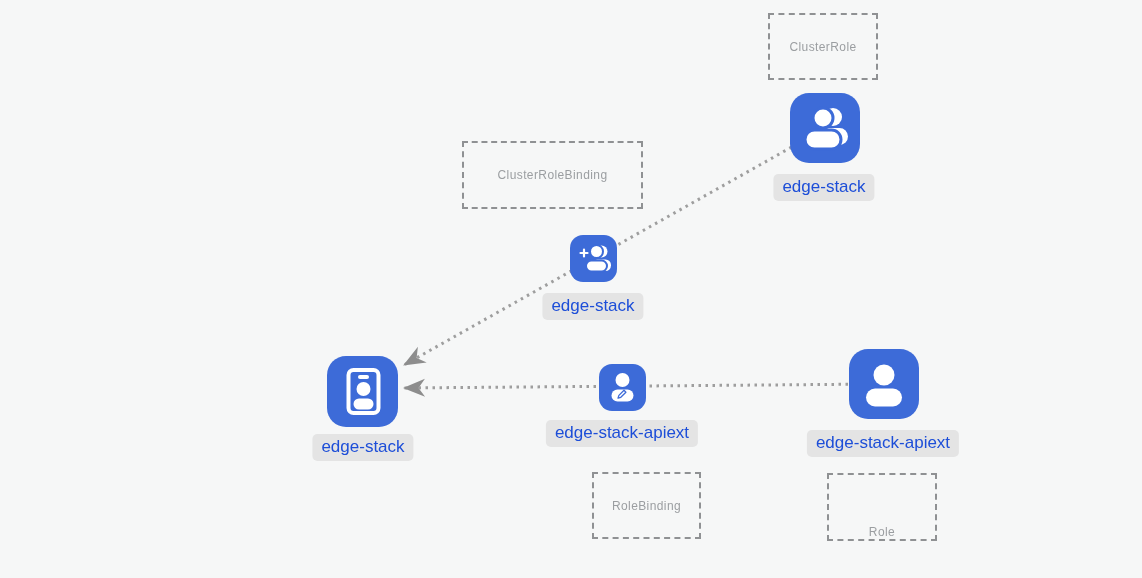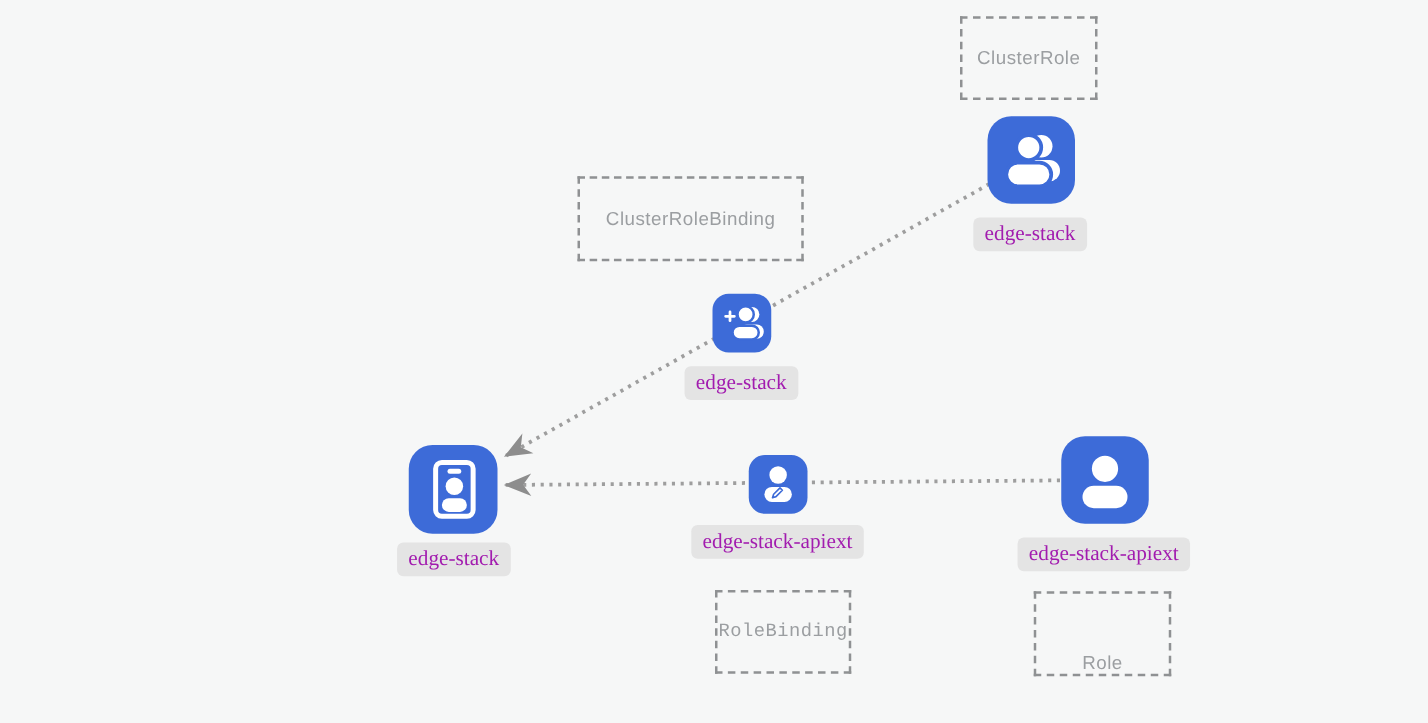--- a/index.html
+++ b/index.html
@@ -19,47 +19,46 @@
     z-index: 1;
   }
   .dashed-box {
     position: absolute;
     box-sizing: border-box;
     border: 2px dashed #8f9193;
     color: #9b9ea1;
     display: flex;
     align-items: center;
     justify-content: center;
-    font-size: 15px;
+    font-size: 12px;
     letter-spacing: 0.4px;
     z-index: 1;
     background: transparent;
   }
   .node-icon {
     position: absolute;
     background: #3d6bd8;
     display: flex;
     align-items: center;
     justify-content: center;
     z-index: 2;
   }
   .node-icon.lg { width: 70px; height: 70px; border-radius: 19px; }
   .node-icon.sm { width: 47px; height: 47px; border-radius: 13px; }
   .pill {
     position: absolute;
     transform: translateX(-50%);
     background: #e4e4e4;
-    color: #a21caf;
+    color: #1d4ed8;
     font-size: 17px;
     line-height: 1;
     padding: 4px 9px 6px 9px;
     border-radius: 5px;
     white-space: nowrap;
     z-index: 2;
-    font-family: Liberation Serif, serif;
   }
 </style>
 </head>
 <body>
 
 <div class="stage">
 
   <svg class="edges" xmlns="http://www.w3.org/2000/svg">
     <defs>
       <marker id="dart" markerUnits="userSpaceOnUse" markerWidth="24" markerHeight="20" refX="22" refY="10" orient="auto">
@@ -72,21 +71,21 @@
 
   <div class="dashed-box" style="left:768px; top:13px; width:110px; height:67px;">
     <span>ClusterRole</span>
   </div>
 
   <div class="dashed-box" style="left:462px; top:141px; width:181px; height:68px;">
     <span>ClusterRoleBinding</span>
   </div>
 
 
-  <div class="dashed-box" style="left:572px; top:472px; width:109px; height:67px;font-family:Liberation Mono, monospace;">
+  <div class="dashed-box" style="left:592px; top:472px; width:109px; height:67px;">
     <span>RoleBinding</span>
   </div>
 
   <div class="dashed-box" style="left:827px; top:473px; width:110px; height:68px;align-items:flex-end;">
     <span>Role</span>
   </div>
 
   <div class="node-icon lg" style="left:790px; top:93px;">
     <svg width="70" height="70" viewBox="0 0 70 70">
       <g fill="#ffffff">

